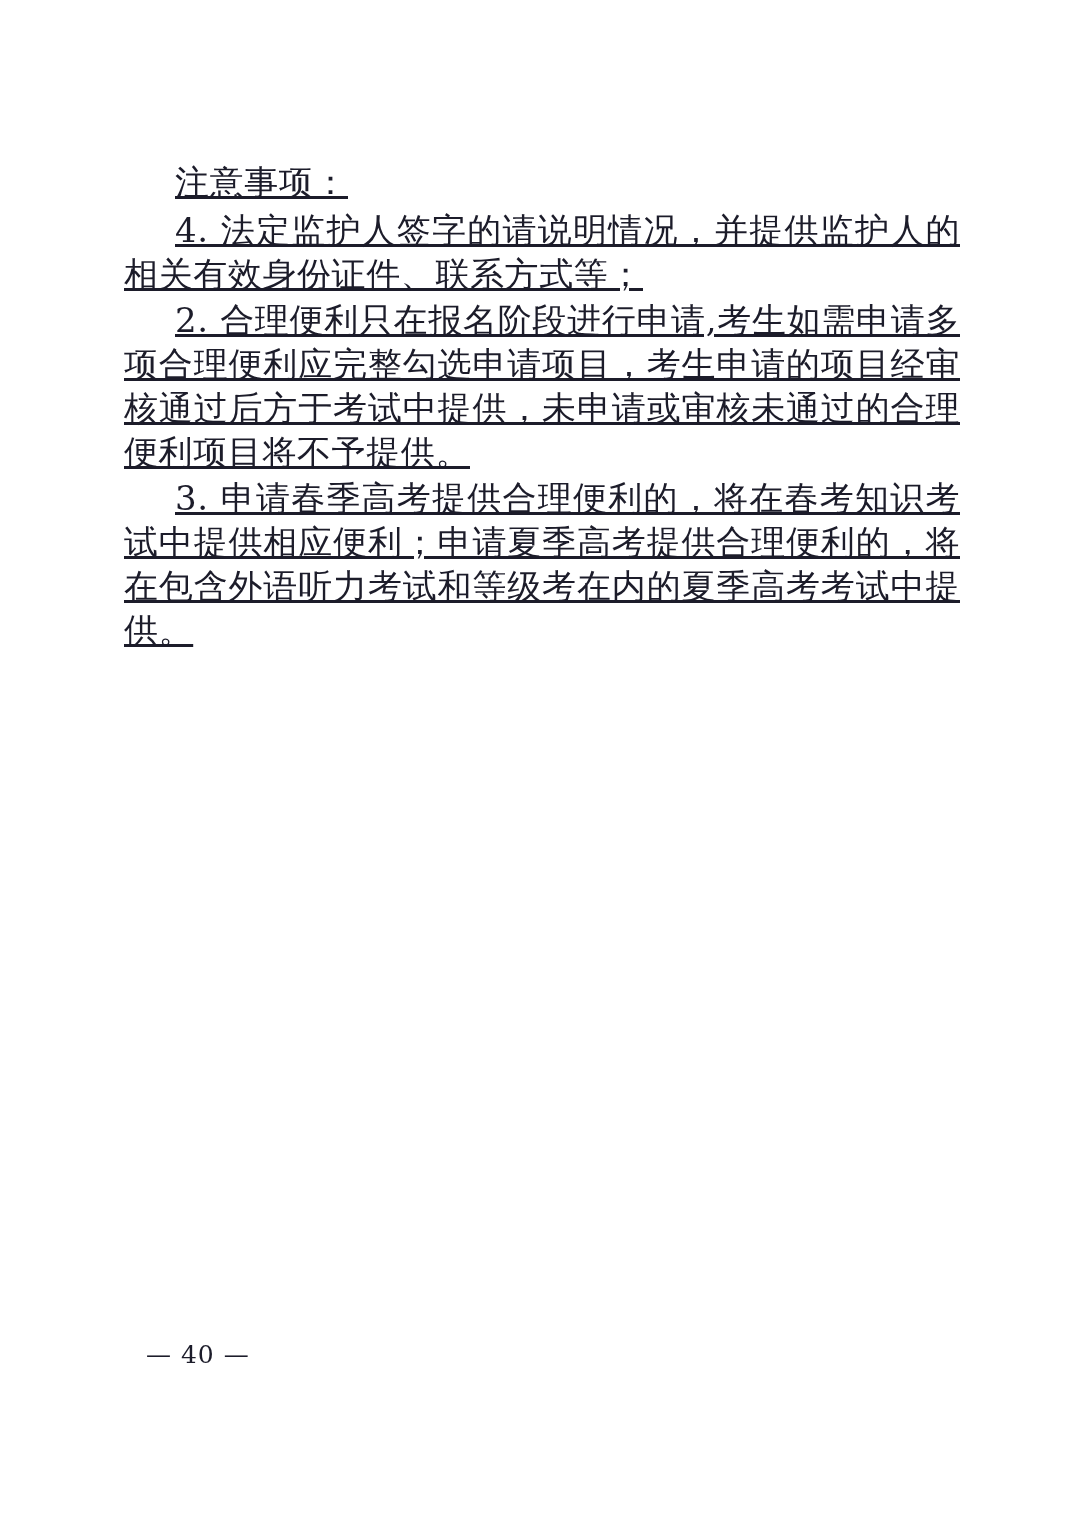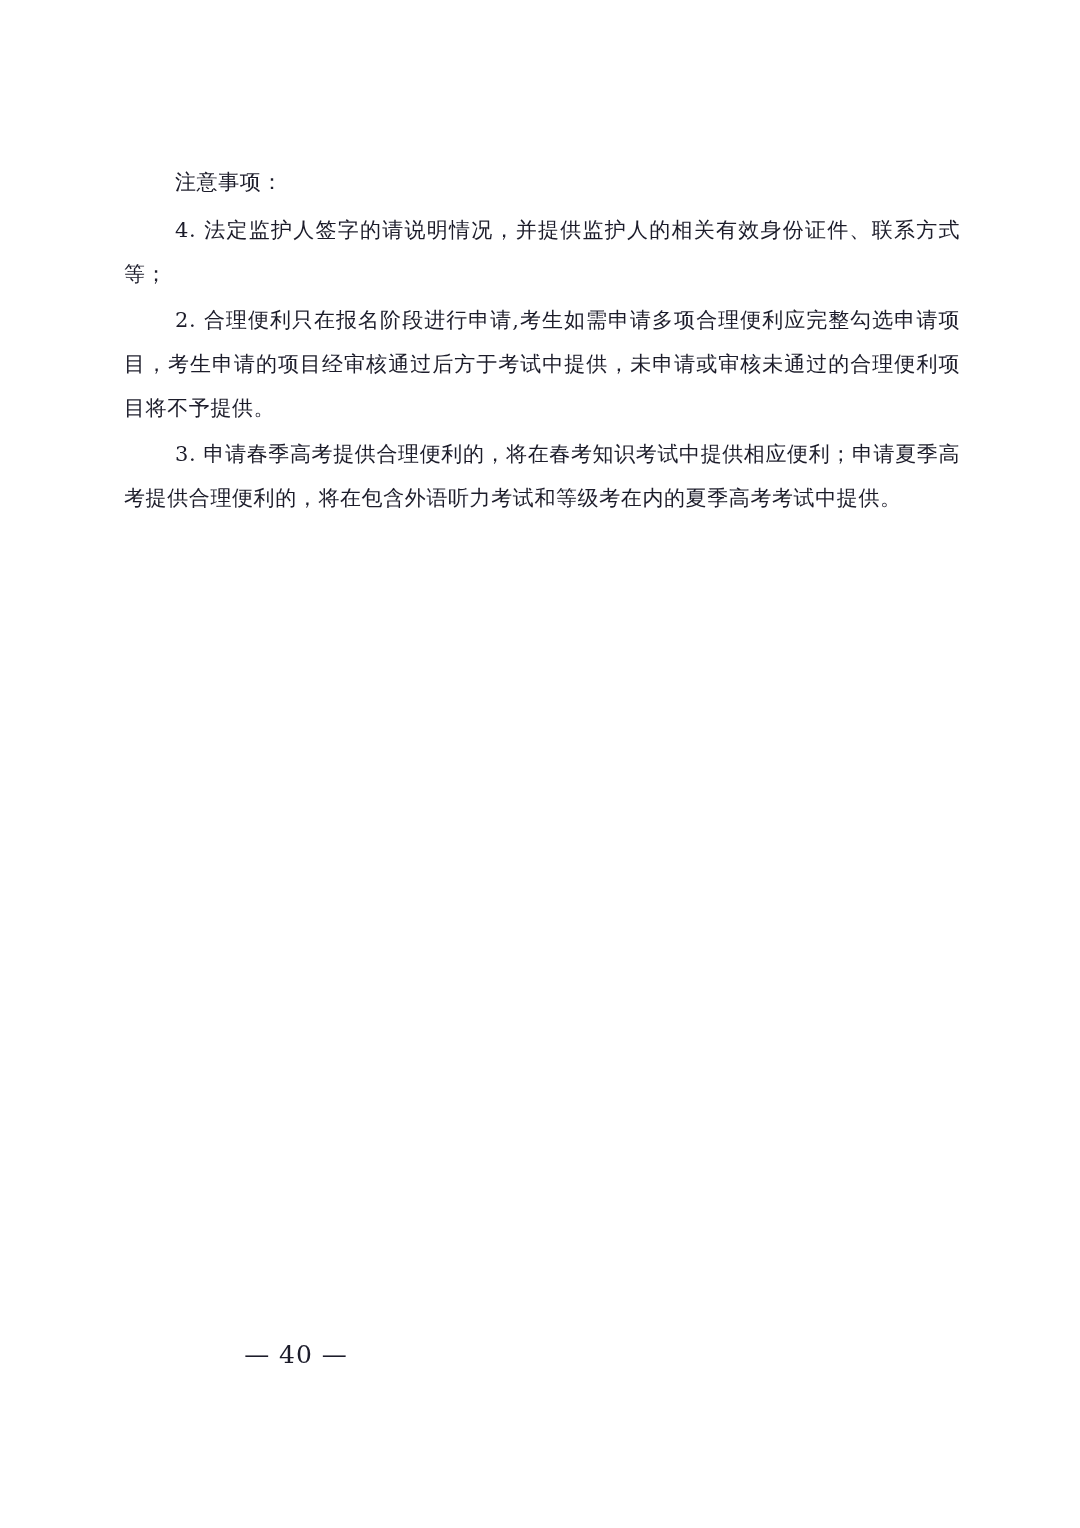--- a/index.html
+++ b/index.html
@@ -23,46 +23,46 @@
     height: 1528px;
     background: #ffffff;
   }
   .content {
     position: absolute;
     left: 124px;
     top: 160px;
     width: 836px;
   }
   .para {
-    font-size: 21px;
+    font-size: 34px;
     line-height: 44px;
     letter-spacing: 0.6px;
     text-align: justify;
     text-justify: inter-ideograph;
     margin: 0 0 2px 0;
     color: #1c1c2a;
     white-space: pre-wrap;
+    text-decoration: underline;
   }
   .indent {
     text-indent: 51px;
   }
   .heading {
     text-indent: 51px;
     margin-bottom: 4px;
   }
   .footer {
     position: absolute;
     left: 146px;
     top: 1338px;
     width: 300px;
     font-size: 25px;
     line-height: 34px;
     color: #1c1c2a;
     letter-spacing: 1px;
-    text-align: center;
   }
 </style>
 </head>
 <body>
 
 <div class="page">
   <div class="content">
     <p class="para heading">注意事项：</p>
     <p class="para indent">4. 法定监护人签字的请说明情况，并提供监护人的相关有效身份证件、联系方式等；</p>
     <p class="para indent">2. 合理便利只在报名阶段进行申请,考生如需申请多项合理便利应完整勾选申请项目，考生申请的项目经审核通过后方于考试中提供，未申请或审核未通过的合理便利项目将不予提供。</p>

